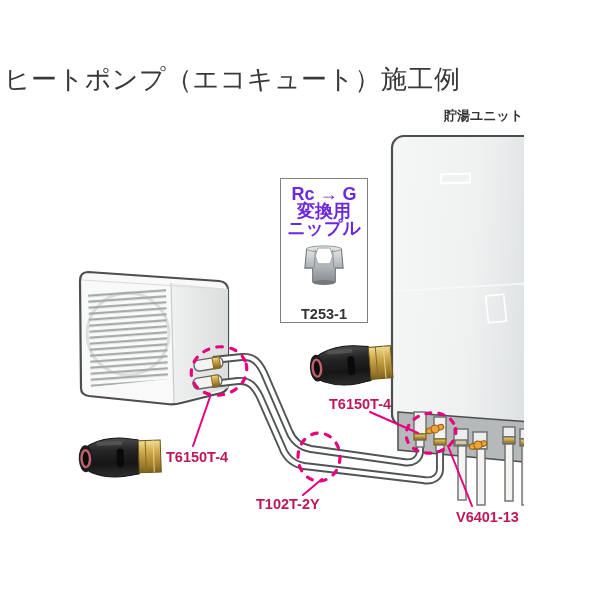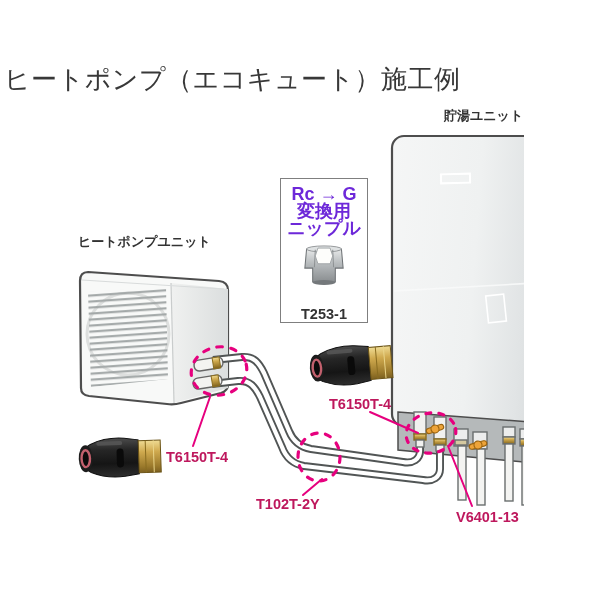--- a/index.html
+++ b/index.html
@@ -171,21 +171,20 @@
       <ellipse cx="319" cy="457" rx="21" ry="24" stroke-width="3.2" stroke-dasharray="5.5 8.5"></ellipse>
       <ellipse cx="431" cy="433" rx="25" ry="20" stroke-width="3.2" stroke-dasharray="5 8" transform="rotate(-10 431 433)"></ellipse>
       <line x1="210" y1="397" x2="193" y2="446" stroke-width="2"></line>
       <line x1="370" y1="412" x2="418" y2="433" stroke-width="2"></line>
       <line x1="303" y1="495" x2="322" y2="479" stroke-width="2"></line>
       <line x1="448" y1="446" x2="472" y2="506" stroke-width="2"></line>
     </g>
   </svg>
 
   <div class="unit-label tank-label">貯湯ユニット</div>
-  <div class="unit-label hp-label">ヒートポンプユニット</div>
 
   <div class="nipple-box">
     <div class="desc">Rc → G</div>
     <div class="desc">変換用</div>
     <div class="desc">ニップル</div>
     <svg width="54" height="54" viewBox="0 0 54 54">
       <path d="M 7,8 L 47,8 L 49,30 L 40,30 L 40,46 Q 27,50 14,46 L 14,30 L 5,30 Z" fill="url(#gMetal)" stroke="#6f7376" stroke-width="1.2"></path>
       <ellipse cx="27" cy="8" rx="20" ry="3.5" fill="#dfe2e3" stroke="#8a8e90" stroke-width="1"></ellipse>
       <line x1="17" y1="9" x2="16" y2="29" stroke="#8e9294" stroke-width="1.2"></line>
       <line x1="37" y1="9" x2="38" y2="29" stroke="#8e9294" stroke-width="1.2"></line>

